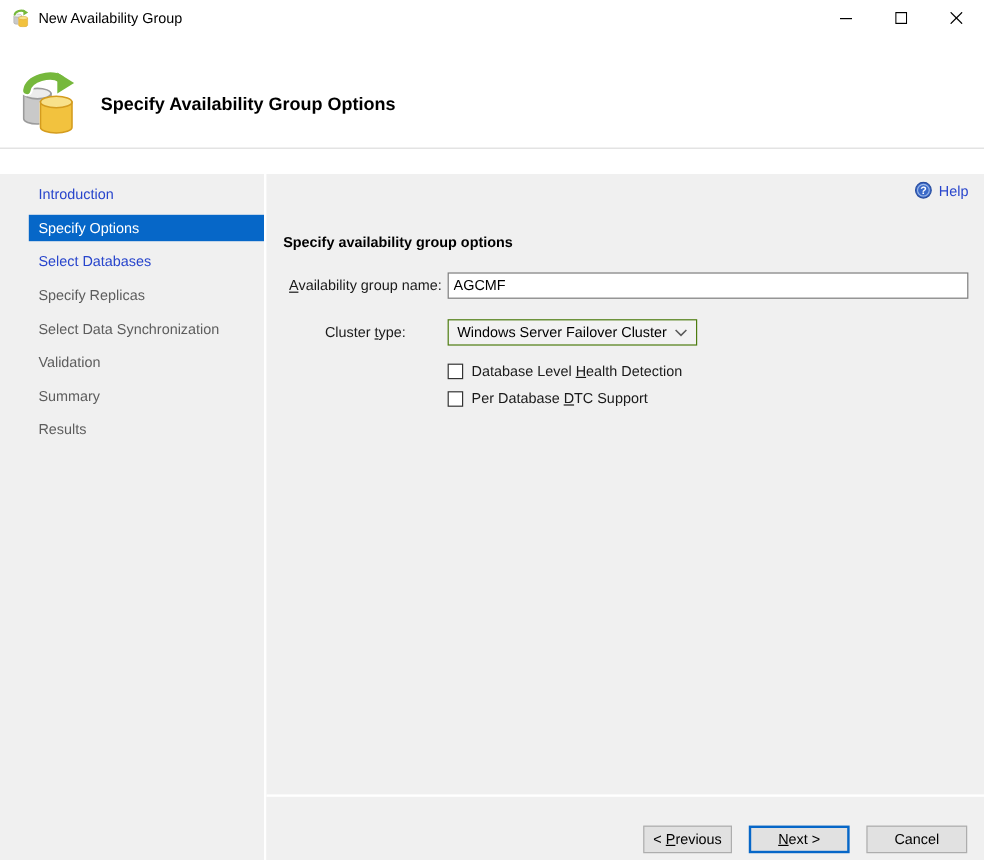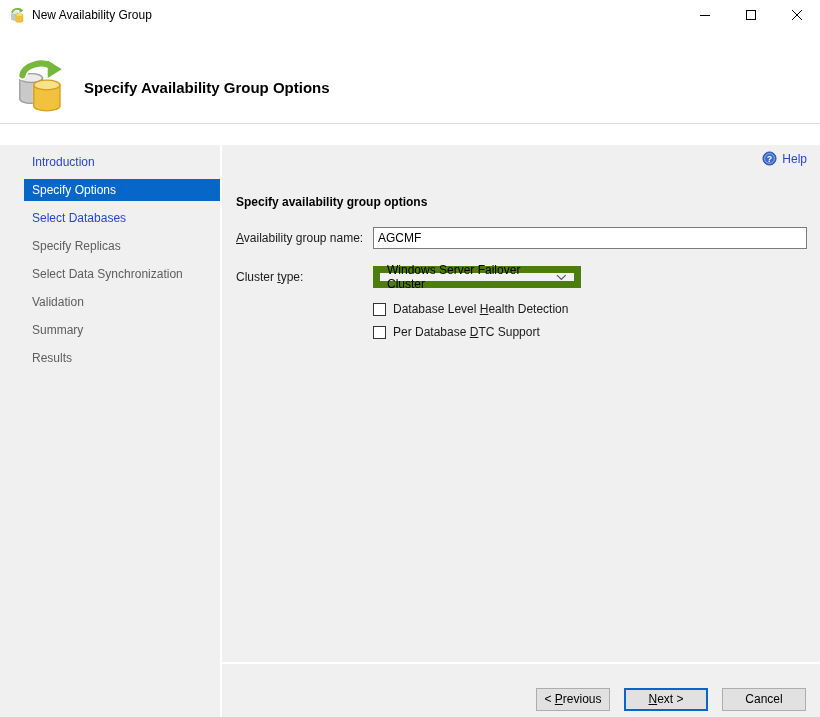--- a/index.html
+++ b/index.html
@@ -34,28 +34,28 @@
 
   .help-row { display:flex; justify-content:flex-end; }
   .help-link { display:flex; align-items:center; gap:5px; color:#2845cc; cursor:default; }
   .help-icon { width:15px; height:15px; display:block; }
 
   .section-title { font-weight:bold; color:#000; margin-top:29px; }
 
   .form-row { display:flex; align-items:center; }
   .row-name { margin-top:18px; }
   .row-cluster { margin-top:17px; }
-  .field-label { flex:0 0 137px; color:#1a1a1a; }
+  .field-label { flex:0 0 137px; color:#1a1a1a;text-align:center; }
   .accel { text-decoration:underline; }
   .text-input {
     flex:1 1 auto; height:22px; background:#fff; border:1px solid #7b7b7b;
     font-family:"Liberation Sans", sans-serif; font-size:12px; color:#000; padding:0 4px;
   }
   .combobox {
-    width:208px; height:22px; background:#f2f2f2; border:7px solid #4d7c0f;
+    width:208px; height:22px; background:#f2f2f2; border:1px solid #4d7c0f;
     display:flex; align-items:center; justify-content:space-between; padding:0 7px; cursor:default;
   }
   .combobox .combo-value { color:#000; }
   .chevron-down-icon { width:11px; height:7px; display:block; }
 
   .checkbox-row { margin-left:137px; margin-top:14px; display:flex; align-items:center; gap:7px; }
   .checkbox-row.second { margin-top:9px;text-align:center; }
   .checkbox-box { width:13px; height:13px; background:#fff; border:1px solid #333333; flex:0 0 13px; cursor:default; }
   .checkbox-label { color:#1a1a1a; }
 

